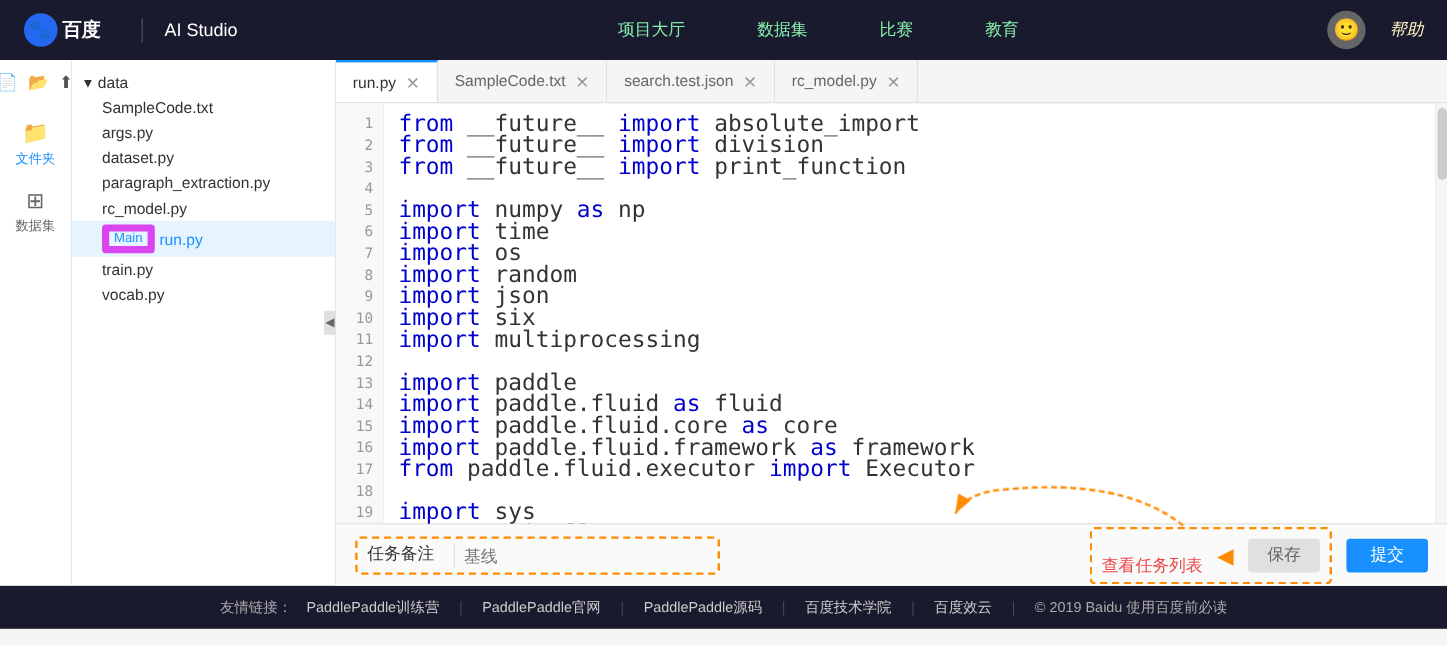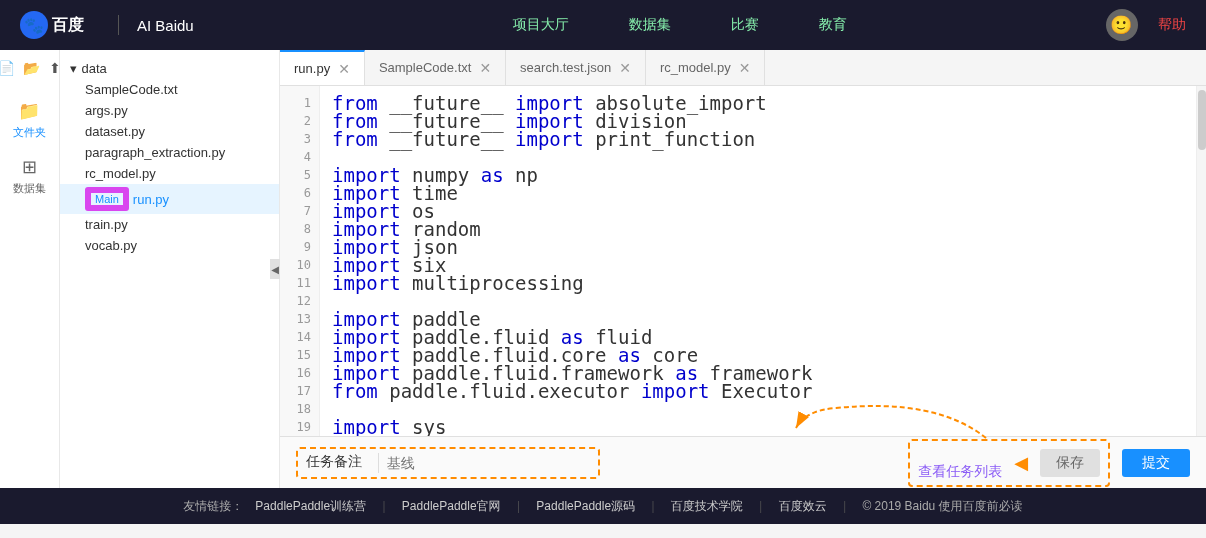--- a/index.html
+++ b/index.html
@@ -73,21 +73,21 @@
     .avatar {
       width: 32px;
       height: 32px;
       border-radius: 50%;
       background: #666;
       display: flex;
       align-items: center;
       justify-content: center;
       font-size: 18px;
     }
-    .help-text { color: #ef4444; font-size: 14px; cursor: pointer; }
+    .help-text { color: #fef9c3; font-size: 14px; cursor: pointer; font-style: italic; }
 
     
     .main-container {
       display: flex;
       height: 438px;
       background: #fff;
     }
 
     
     .sidebar {
@@ -322,21 +322,21 @@
 
     .right-actions {
       display: flex;
       align-items: center;
       gap: 12px;
       border: 2px dashed #ff8c00;
       border-radius: 4px;
       padding: 4px 8px;
     }
     .view-tasks-btn {
-      color: #8b5cf6;
+      color: #ef4444;
       font-size: 14px;
       cursor: pointer;
       white-space: nowrap;
       margin-top: 18px;
     }
     .arrow-icon {
       color: #ff8c00;
       font-size: 18px;
     }
     .save-btn {
@@ -380,21 +380,21 @@
 </head>
 <body>
 
 <div class="header">
   <div class="header-logo">
     <div class="baidu-logo">
       <div class="baidu-paw">🐾</div>
       <span class="baidu-text">百度</span>
     </div>
     <div class="divider-v"></div>
-    <span class="ai-studio-text">AI Baidu</span>
+    <span class="ai-studio-text">AI Studio</span>
   </div>
   <nav class="header-nav">
     <span class="nav-item">项目大厅</span>
     <span class="nav-item">数据集</span>
     <span class="nav-item">比赛</span>
     <span class="nav-item">教育</span>
   </nav>
   <div class="header-right">
     <div class="avatar">🙂</div>
     <span class="help-text">帮助</span>

